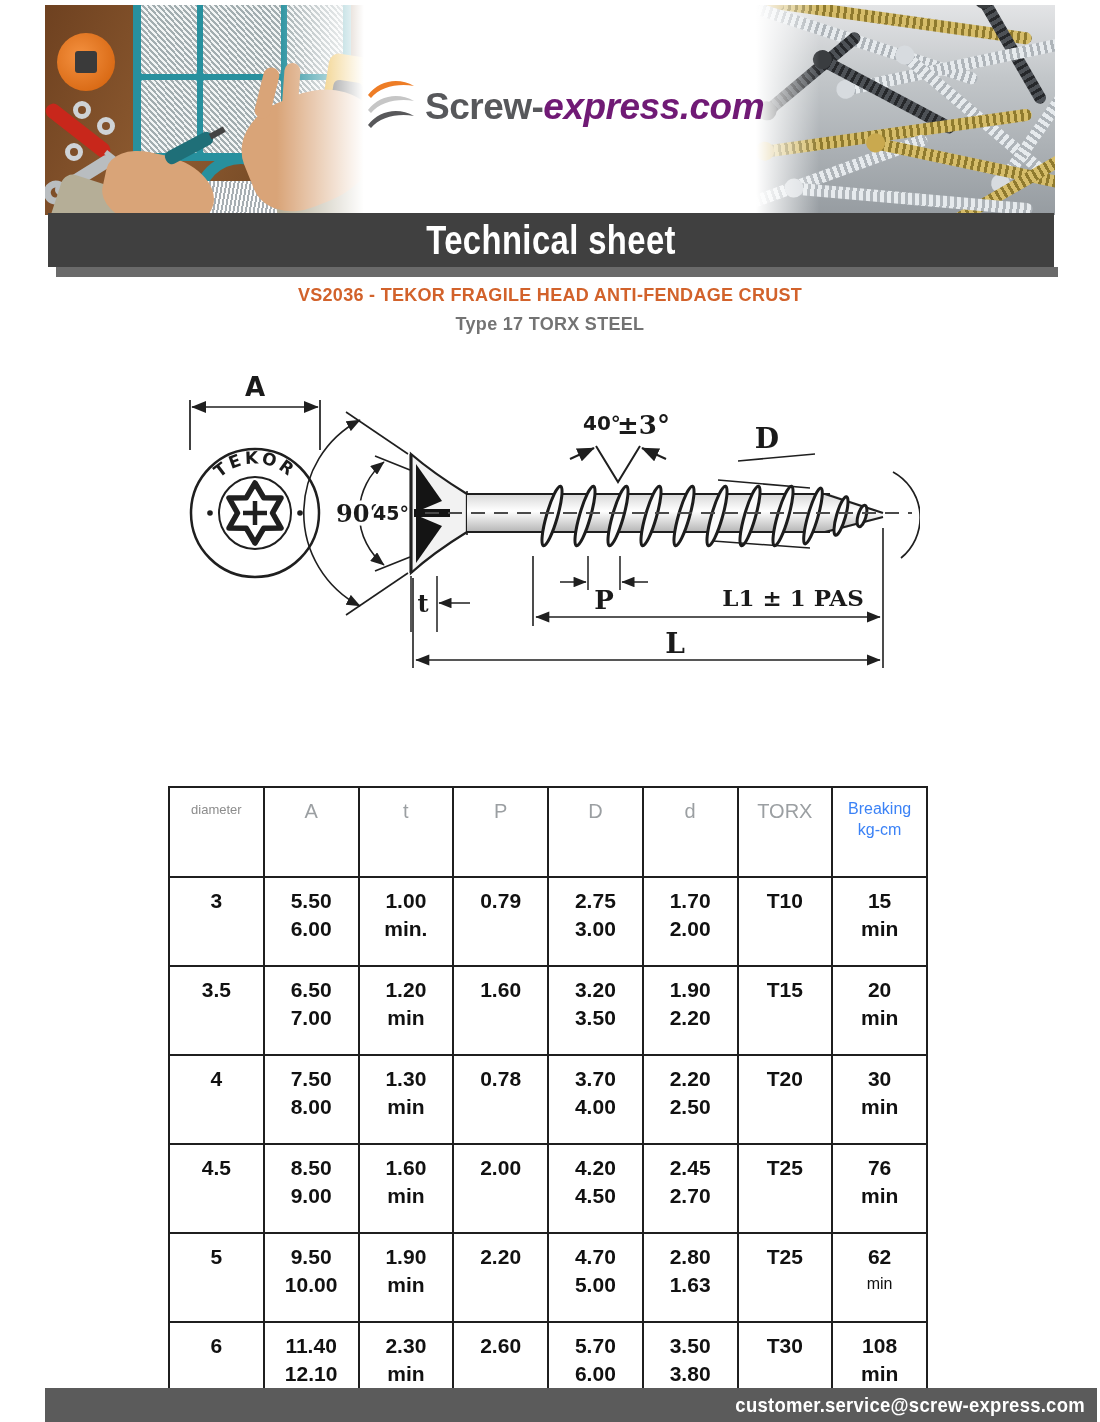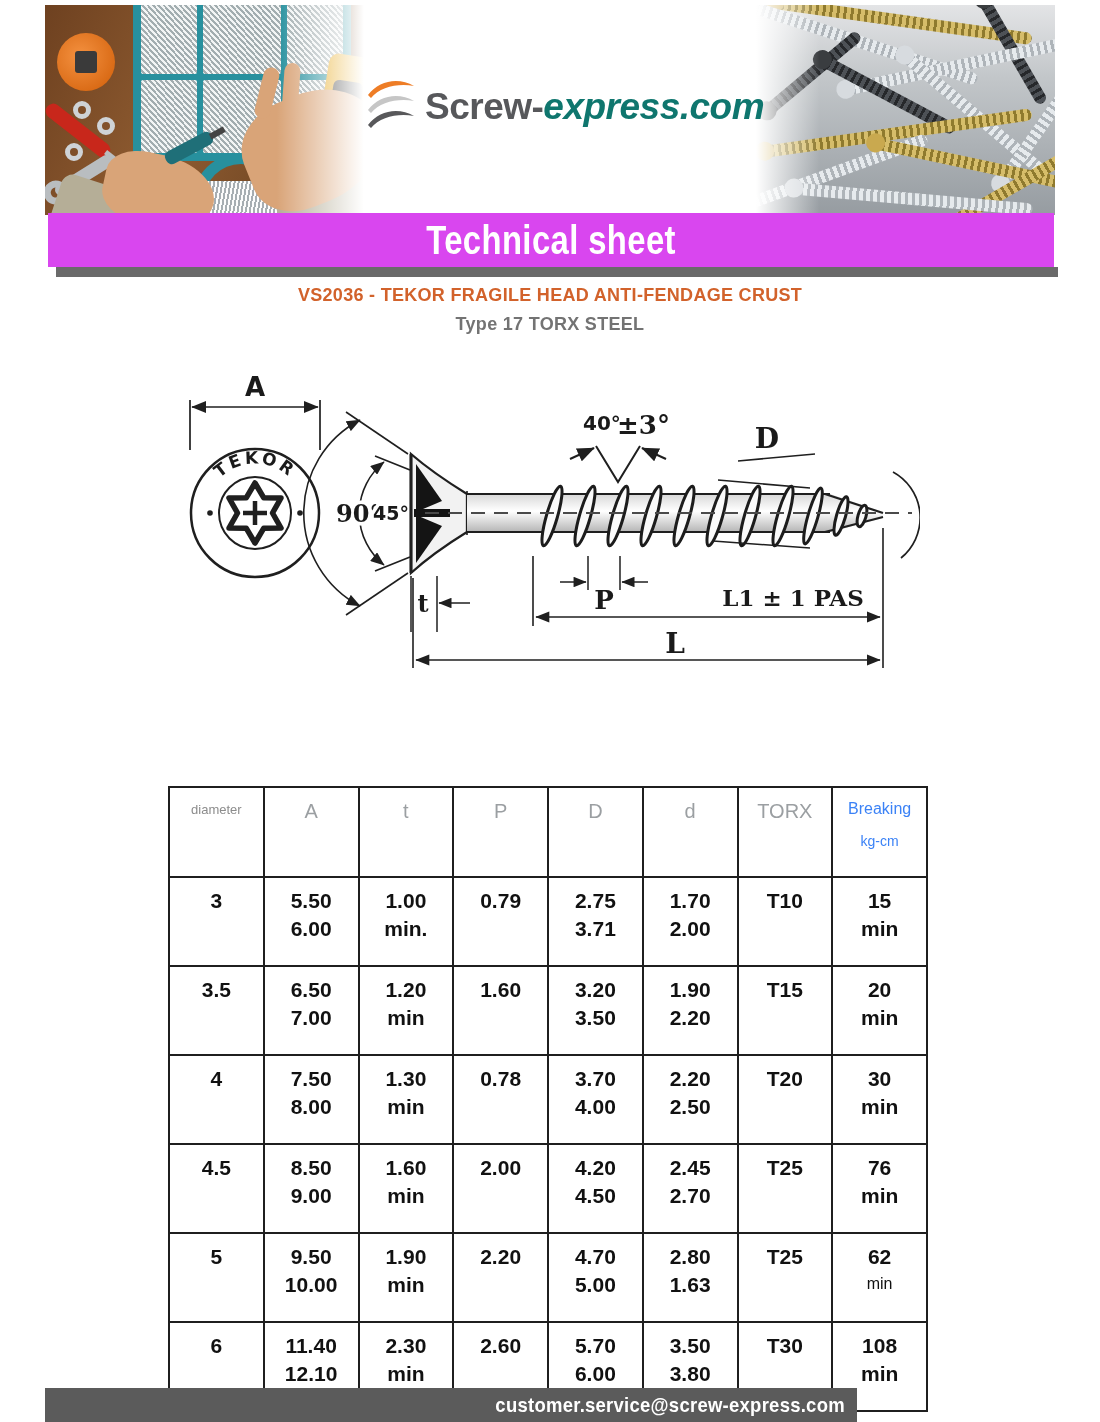--- a/index.html
+++ b/index.html
@@ -44,21 +44,21 @@
   .scr{position:absolute;height:12px;border-radius:6px;}
   .scr::after{content:'';position:absolute;left:-9px;top:-4px;width:19px;height:19px;border-radius:50%;background:var(--h);}
   .sil{--h:#d7dbdf;background:repeating-linear-gradient(90deg,#aeb4b9 0 3px,#e6eaed 3px 7px);}
   .brs{--h:#c9a94f;background:repeating-linear-gradient(90deg,#8f7a2e 0 3px,#d6bd6a 3px 7px);}
   .blk{--h:#3a3d40;background:repeating-linear-gradient(90deg,#26282b 0 3px,#4d5156 3px 7px);}
 
   
   .logo{position:absolute;left:366px;top:78px;display:flex;align-items:center;}
   .logo-text{margin-left:9px;font-size:37px;font-weight:700;letter-spacing:-.5px;white-space:nowrap;}
   .logo-dark{color:#57585b;}
-  .logo-orange{color:#0f766e;font-style:italic;}
+  .logo-orange{color:#701a75;font-style:italic;}
 
   
   .banner{position:absolute;left:48px;top:213px;width:1006px;height:54px;text-align:center;}
   .banner span{display:inline-block;transform:scaleX(.8);line-height:54px;font-size:41px;font-weight:700;color:#fff;letter-spacing:.5px;}
   .banner-shadow{position:absolute;left:56px;top:267px;width:1002px;height:10px;}
 
   
   .ptitle,.psubtitle{position:absolute;left:0;width:1100px;text-align:center;font-weight:700;letter-spacing:.3px;}
   .ptitle{top:285px;font-size:18px;}
   .psubtitle{top:314px;font-size:18px;}
@@ -68,27 +68,27 @@
   .ds{font-family:"DejaVu Serif",serif;font-weight:700;fill:#1a1a1a;}
   .dss{font-family:"DejaVu Sans",sans-serif;font-weight:700;fill:#1a1a1a;}
   .halo{stroke:#fff;stroke-width:7px;paint-order:stroke;}
 
   
   .dim-table{position:absolute;left:168px;top:786px;border-collapse:collapse;table-layout:fixed;width:760px;}
   .dim-table th,.dim-table td{border:2.5px solid #1f1f1f;vertical-align:top;text-align:center;padding:12px;}
   .dim-table th{height:62px;padding-top:12px;color:#9b9fa2;font-weight:400;font-size:20px;}
   .dim-table th.h-small{font-size:13px;color:#8c8c8c;padding-top:14px;}
   .dim-table th.h-breaking{font-size:16px;color:#3b82f6;}
-  .dim-table th .sub{font-size:14px;margin-top:15px;}
+  .dim-table th .sub{font-size:16px;margin-top:3px;}
   .dim-table td{height:66px;padding-top:9px;}
   .dim-table td .line{font-weight:700;font-size:21px;line-height:28px;color:#111;}
   .dim-table td .line.unit-small{font-size:16px;font-weight:400;line-height:26px;}
 
   
-  .footer{position:absolute;left:45px;top:1388px;width:812px;height:34px;text-align:right;}
+  .footer{position:absolute;left:45px;top:1388px;width:1052px;height:34px;text-align:right;}
   .footer span{display:inline-block;transform:scaleX(.88);transform-origin:100% 50%;line-height:34px;
                padding-right:14px;color:#fff;font-weight:700;font-size:21px;letter-spacing:.3px;}
 </style>
 </head>
 <body>
 
 <div class="page">
 
   <div class="photo photo-left">
     <div class="shape tape"></div>
@@ -139,21 +139,21 @@
 
   <div class="logo">
     <svg width="50" height="58" viewBox="0 0 50 58" aria-hidden="true">
       <path d="M2 17 C 13 2, 33 -1, 48 8 C 32 5, 14 9, 5 20 Z" fill="#ee7d26"></path>
       <path d="M2 32 C 13 17, 33 14, 48 23 C 32 20, 14 24, 5 35 Z" fill="#c6c6c6"></path>
       <path d="M2 47 C 13 32, 33 29, 48 38 C 32 35, 14 39, 5 50 Z" fill="#58585a"></path>
     </svg>
     <span class="logo-text"><span class="logo-dark">Screw-</span><span class="logo-orange">express.com</span></span>
   </div>
 
-  <div class="banner" style="background:#d946ef;">
+  <div class="banner" style="background:#404040;">
     <span>Technical sheet</span>
   </div>
   <div class="banner-shadow" style="background: rgb(106, 106, 106);"></div>
 
   <div class="ptitle" style="color: rgb(210, 98, 43);">VS2036 - TEKOR FRAGILE HEAD ANTI-FENDAGE CRUST</div>
   <div class="psubtitle" style="color: #737373;">Type 17 TORX STEEL</div>
 
   <div class="diagram">
     <svg width="750" height="345" viewBox="0 0 750 345">
       <defs>
@@ -317,21 +317,21 @@
           </td>
           <td>
             <div class="line">1.00</div>
             <div class="line">min.</div>
           </td>
           <td>
             <div class="line">0.79</div>
           </td>
           <td>
             <div class="line">2.75</div>
-            <div class="line">3.71</div>
+            <div class="line">3.00</div>
           </td>
           <td>
             <div class="line">1.70</div>
             <div class="line">2.00</div>
           </td>
           <td>
             <div class="line">T10</div>
           </td>
           <td>
             <div class="line">15</div>

